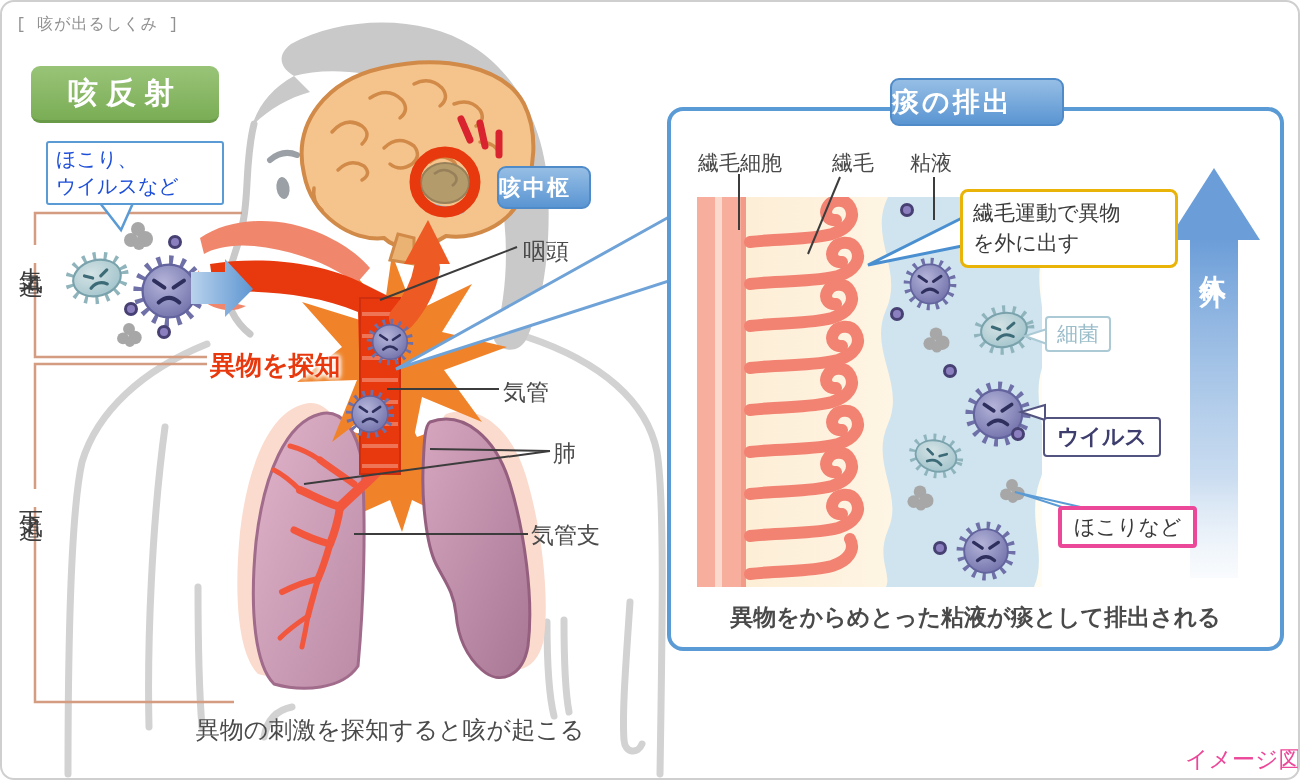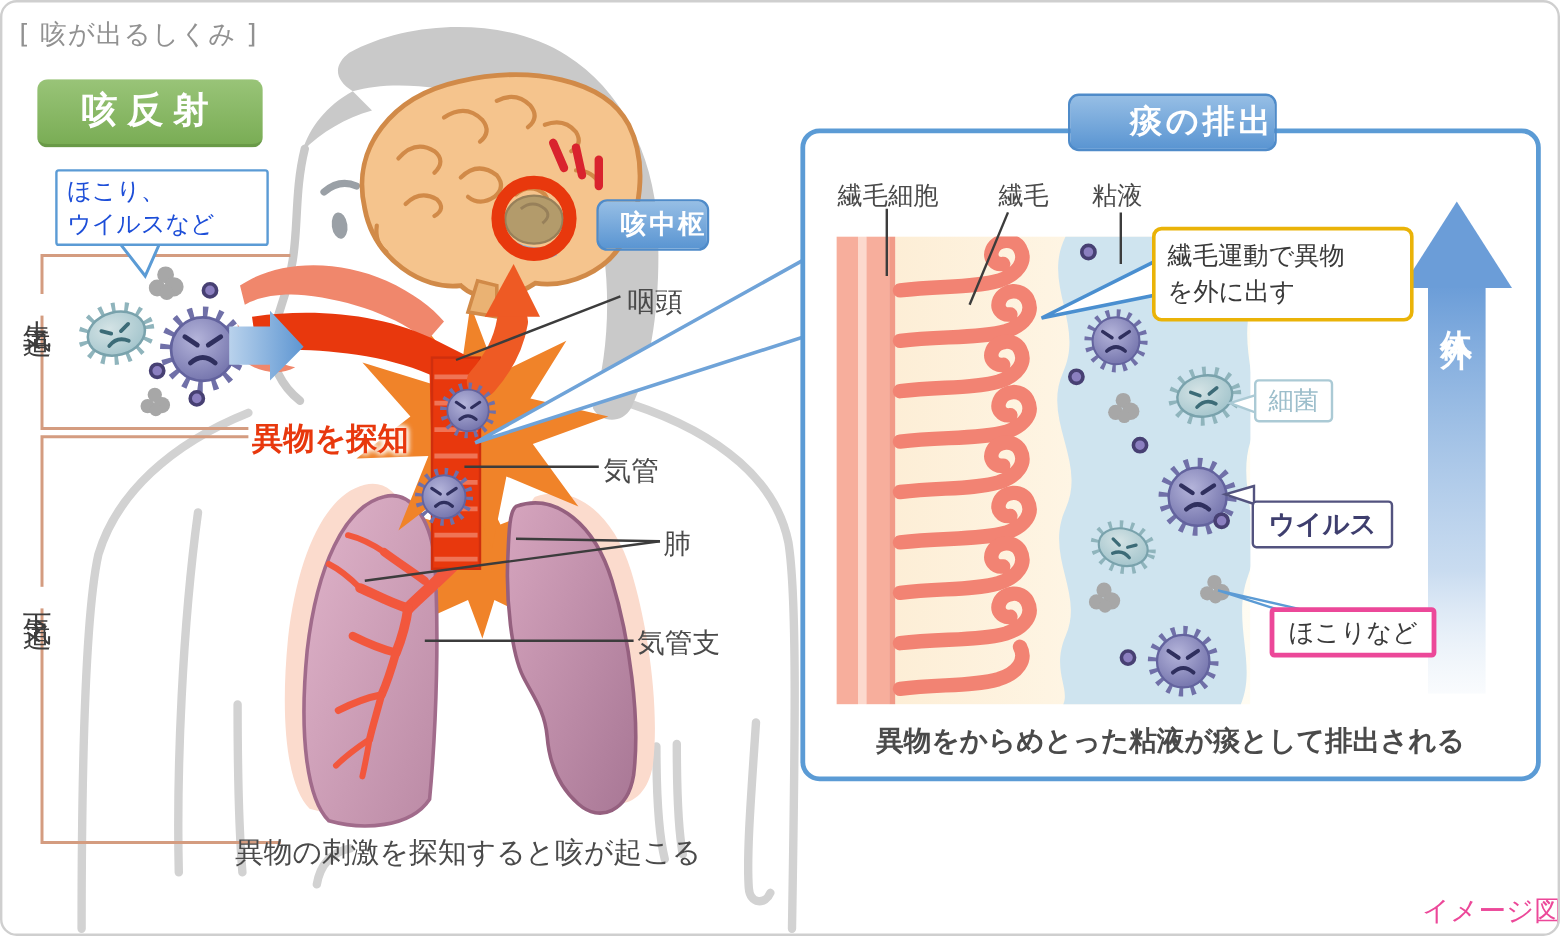--- a/index.html
+++ b/index.html
@@ -1,26 +1,26 @@
 <!DOCTYPE html>
 <html><head>
 <meta charset="utf-8">
 <style>
   html,body{margin:0;padding:0;background:#fff;}
   .canvas{position:relative;width:1300px;height:780px;background:#fff;border:2px solid #cfcfcf;
     border-radius:14px;box-sizing:border-box;overflow:hidden;
     font-family:"DejaVu Sans","Liberation Sans",sans-serif;}
   .art{position:absolute;left:0;top:0;}
   .txt{position:absolute;white-space:pre;}
-  .page-title{left:14px;top:12px;font-size:22px;color:#919191;letter-spacing:1px;}
+  .page-title{left:14px;top:12px;font-size:16px;color:#919191;letter-spacing:1px;font-family:Liberation Mono, monospace;}
   .badge-green{left:29px;top:64px;width:188px;height:54px;text-align:center;line-height:54px;
     background:linear-gradient(180deg,#99c478,#7aad55);border-bottom:3px solid #699a47;border-radius:9px;
     color:#fff;font-size:30px;font-weight:bold;letter-spacing:8px;}
   .badge-blue{background:linear-gradient(180deg,#96bee5,#5a95d2);border:2px solid #4f8bc9;border-radius:9px;
-    color:#fff;font-weight:bold;text-align:right;}
+    color:#fff;font-weight:bold;text-align:left;}
   .badge-cough-center{left:495px;top:164px;width:90px;height:39px;line-height:39px;font-size:22px;letter-spacing:2px;}
   .badge-phlegm{left:888px;top:76px;width:170px;height:44px;line-height:44px;font-size:27px;letter-spacing:3px;}
   .bubble{background:#fff;position:absolute;}
   .bubble-foreign{left:44px;top:139px;width:158px;border:2px solid #5b9bd5;border-radius:3px;
     padding:3px 8px;font-size:20px;color:#1d4ed8;line-height:1.35;}
   .v-label{writing-mode:vertical-rl;font-size:24px;color:#3c3c3c;letter-spacing:4px;background:#fff;padding:3px 0;}
   .v-upper{left:13px;top:243px;}
   .v-lower{left:13px;top:487px;}
   .alert{left:208px;top:346px;font-size:26px;font-weight:bold;color:#e8380d;
     text-shadow:0 0 4px #fff,0 0 4px #fff,0 0 6px #fff,0 0 6px #fff;}
@@ -30,21 +30,21 @@
   .bubble-cilia{left:958px;top:187px;width:192px;border:3px solid #eab308;border-radius:8px;
     padding:6px 10px;font-size:21px;color:#3a3a3a;line-height:1.45;}
   .bubble-bact{left:1043px;top:314px;border:2px solid #abcad5;border-radius:4px;
     padding:2px 10px;font-size:21px;color:#9cbecb;}
   .bubble-virus{left:1041px;top:390px;border:2px solid #53537f;border-radius:4px;
     padding:3px 12px;font-size:22px;font-weight:bold;color:#3e3e6e;margin-top:25px;}
   .bubble-dust{left:1056px;top:504px;border:4px solid #ec4899;border-radius:4px;
     padding:3px 12px;font-size:21px;color:#3a3a3a;}
   .out-arrow-text{left:1194px;top:252px;writing-mode:vertical-rl;font-size:26px;font-weight:bold;
     color:#fff;letter-spacing:8px;}
-  .caption-left{left:178px;top:692px;width:420px;}
+  .caption-left{left:178px;top:712px;width:420px;}
   .caption-panel{left:686px;top:600px;width:575px;font-size:23px;font-weight:bold;}
   .watermark{left:1183px;top:742px;font-size:23px;color:#ec4899;}
 </style>
 </head>
 <body>
 
 <div class="canvas">
 
 <svg class="art" width="1300" height="780" viewBox="0 0 1300 780">
   <defs>

